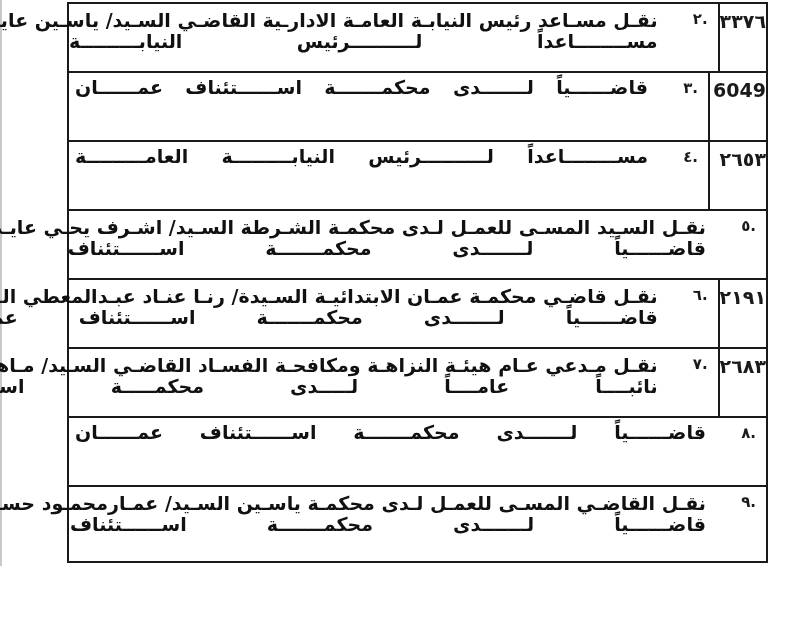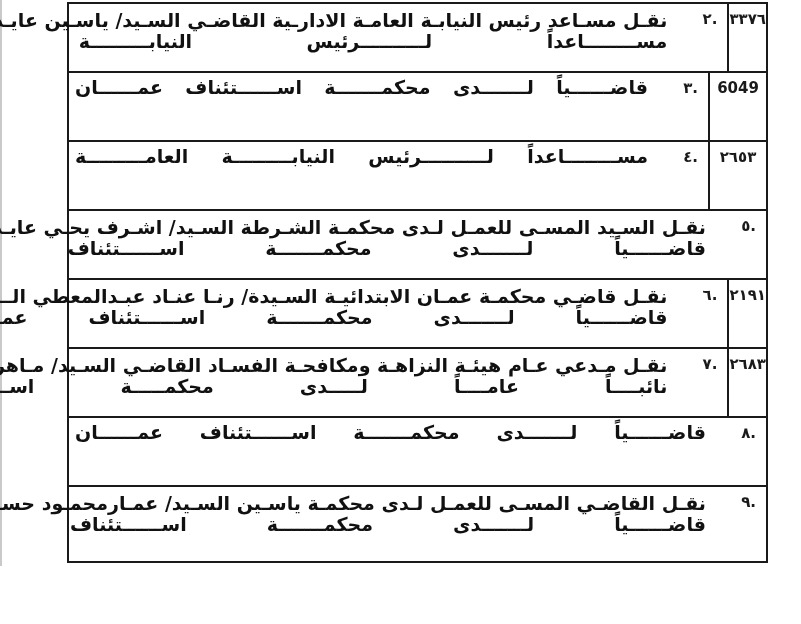--- a/index.html
+++ b/index.html
@@ -17,22 +17,22 @@
     position: absolute; left: 67px; top: 2px; width: 697px;
     border: 2px solid #1a1a1a; border-top: none;
     direction: rtl;
   }
   .row {
     display: flex; flex-direction: row; height: 67px;
     border-top: 2px solid #1a1a1a;
   }
   .num-cell {
     width: 58px; border-left: 2px solid #1a1a1a; box-sizing: border-box;
-    text-align: center; padding-top: 6px;
-    font-size: 15px; font-weight: bold; color: #1a1a1a;
+    text-align: right; padding-top: 6px;
+    font-size: 19px; font-weight: bold; color: #1a1a1a;
   }
   .text-cell {
     flex: 1; position: relative; padding: 4px 8px 0 6px; box-sizing: border-box;
   }
   .idx {
     position: absolute; right: 10px; top: 6px;
     font-size: 15px; font-weight: bold; color: #1a1a1a;
   }
   .line {
     margin-right: 52px; font-size: 19px; font-weight: bold; color: #111;

